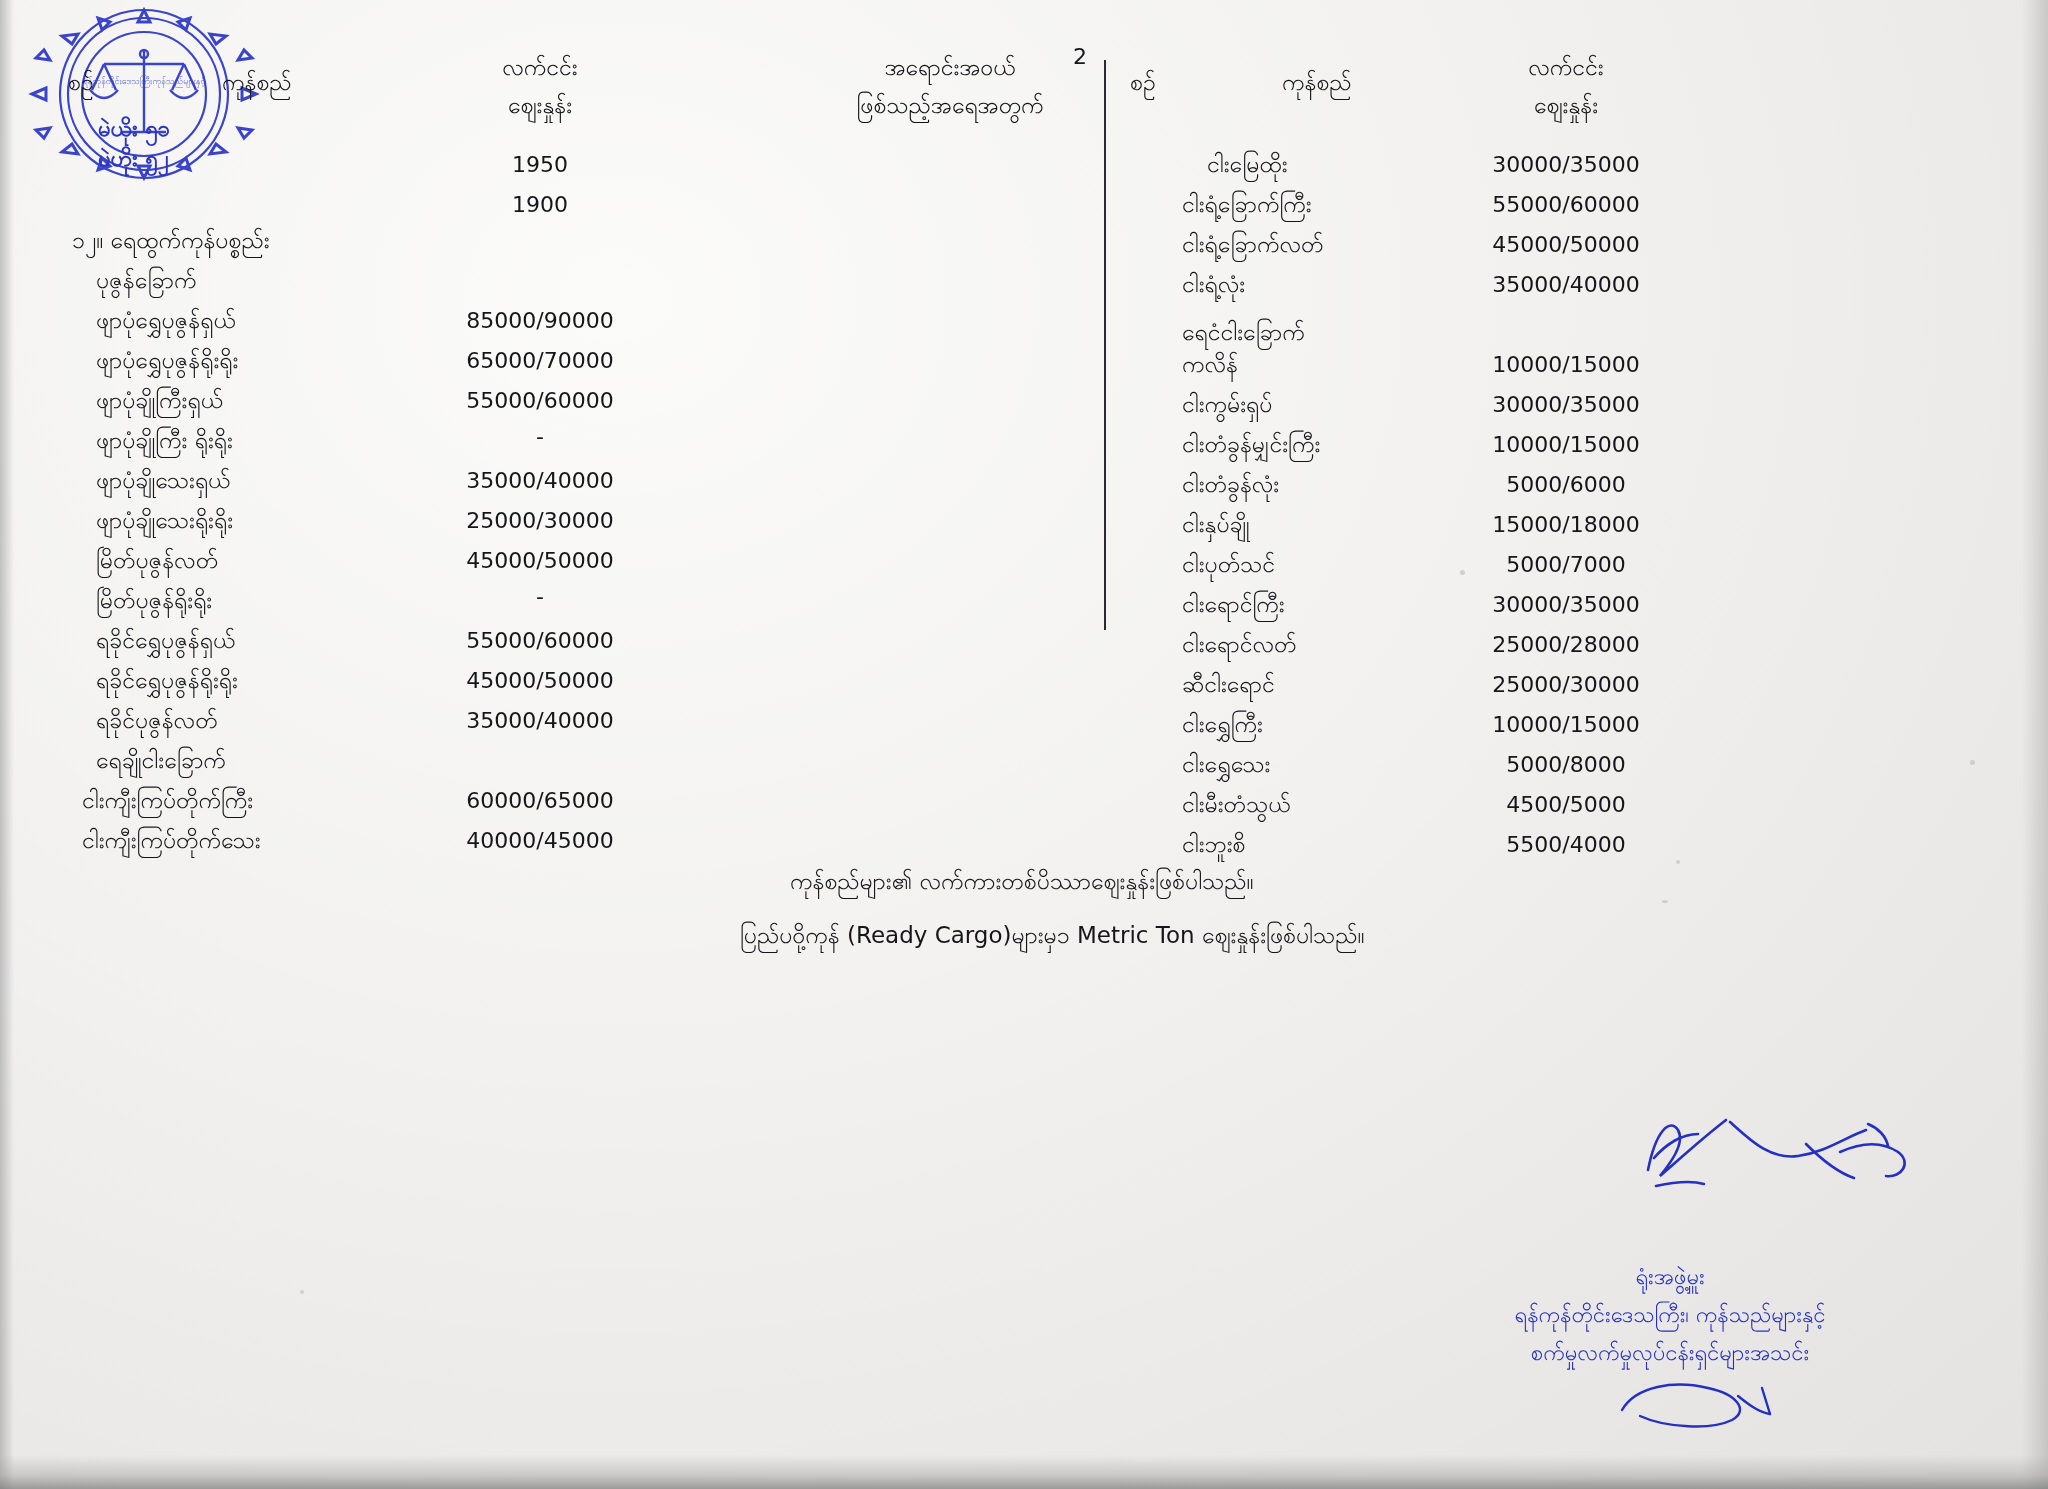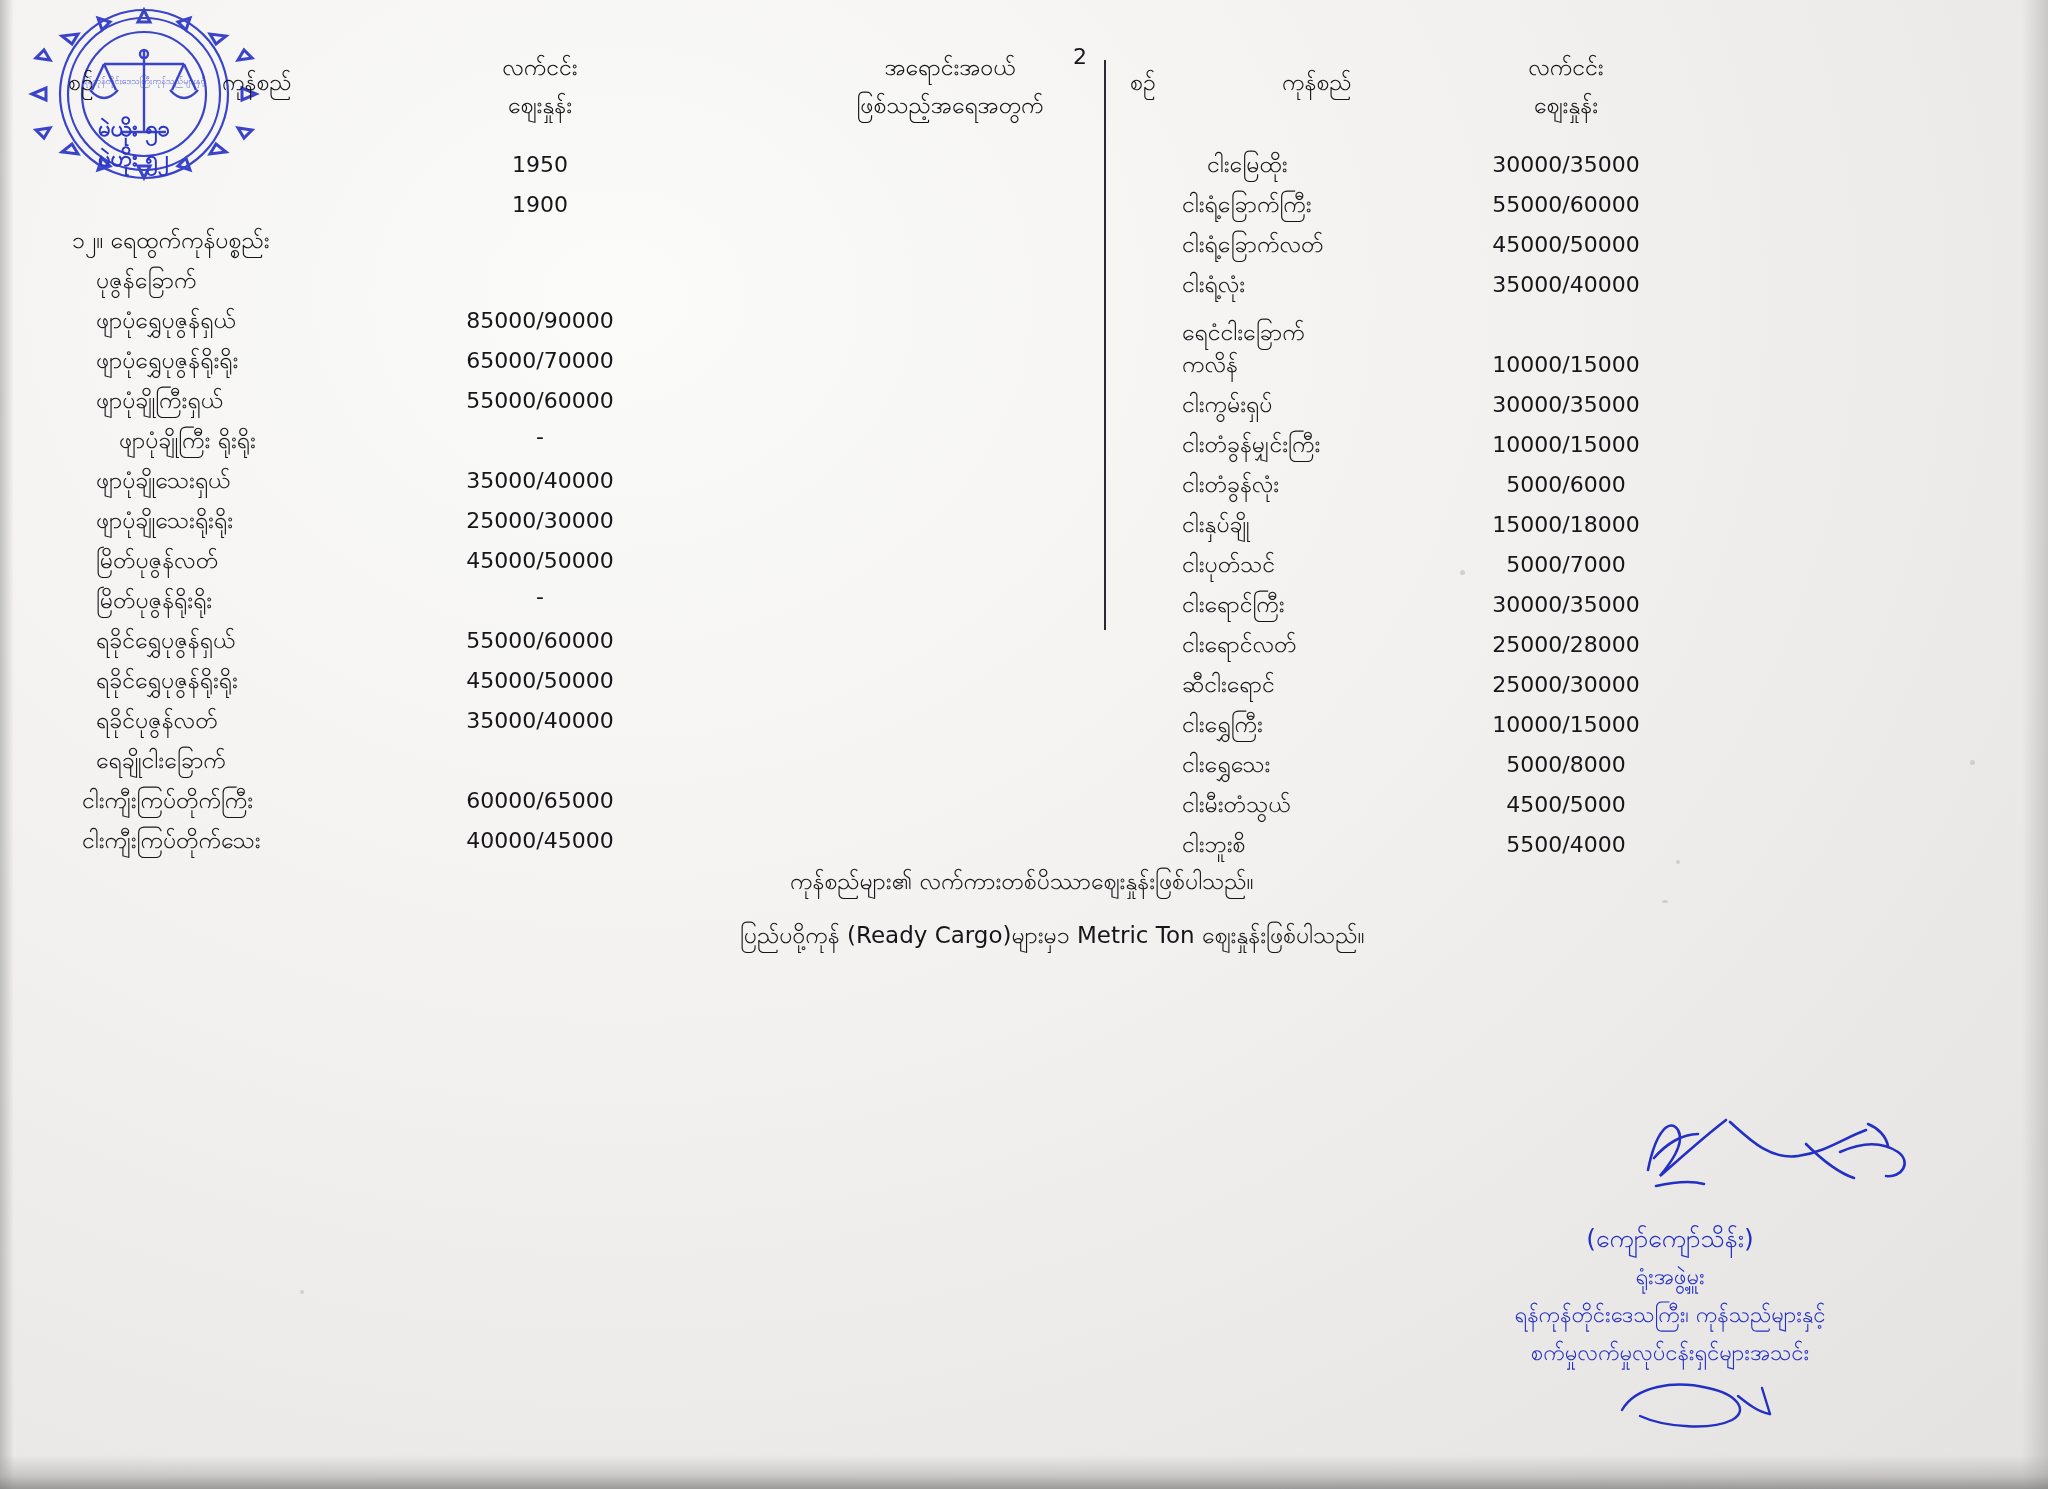--- a/index.html
+++ b/index.html
@@ -207,21 +207,21 @@
 
   <div class="txt" style="left:96px;top:308px;">ဖျာပုံရွှေပုဇွန်ရှယ်</div>
   <div class="num" style="left:450px;top:308px;width:180px;">85000/90000</div>
 
   <div class="txt" style="left:96px;top:348px;">ဖျာပုံရွှေပုဇွန်ရိုးရိုး</div>
   <div class="num" style="left:450px;top:348px;width:180px;">65000/70000</div>
 
   <div class="txt" style="left:96px;top:388px;">ဖျာပုံချိုကြီးရှယ်</div>
   <div class="num" style="left:450px;top:388px;width:180px;">55000/60000</div>
 
-  <div class="txt" style="left:96px;top:428px;margin-left:23px;">ဖျာပုံချိုကြီး ရိုးရိုး</div>
+  <div class="txt" style="left:96px;top:428px;">ဖျာပုံချိုကြီး ရိုးရိုး</div>
   <div class="num" style="left:450px;top:424px;width:180px;">-</div>
 
   <div class="txt" style="left:96px;top:468px;">ဖျာပုံချိုသေးရှယ်</div>
   <div class="num" style="left:450px;top:468px;width:180px;">35000/40000</div>
 
   <div class="txt" style="left:96px;top:508px;">ဖျာပုံချိုသေးရိုးရိုး</div>
   <div class="num" style="left:450px;top:508px;width:180px;">25000/30000</div>
 
   <div class="txt" style="left:96px;top:548px;">မြိတ်ပုဇွန်လတ်</div>
   <div class="num" style="left:450px;top:548px;width:180px;">45000/50000</div>
@@ -317,17 +317,16 @@
   </svg>
 
   <svg style="position:absolute;left:1612px;top:1370px;" width="180" height="70" viewBox="0 0 180 70">
     <g stroke="#2430c4" fill="none" stroke-width="2.4" stroke-linecap="round">
       <path d="M10 40 C24 16, 62 10, 96 18 C124 24, 138 40, 120 50 C100 60, 54 58, 28 46"></path>
       <path d="M126 26 C136 34, 146 42, 158 44"></path>
       <path d="M150 18 L158 44"></path>
     </g>
   </svg>
 
-  <div class="sig-blue" style="left:1500px;top:1222px;width:340px;font-size:25px;">(ကျော်ကျော်သိန်း)</div>
   <div class="sig-blue" style="left:1500px;top:1262px;width:340px;">ရုံးအဖွဲ့မှူး</div>
   <div class="sig-blue" style="left:1455px;top:1300px;width:430px;">ရန်ကုန်တိုင်းဒေသကြီး၊ ကုန်သည်များနှင့်</div>
   <div class="sig-blue" style="left:1455px;top:1338px;width:430px;">စက်မှုလက်မှုလုပ်ငန်းရှင်များအသင်း</div>
 </div>
 
 </body></html>

